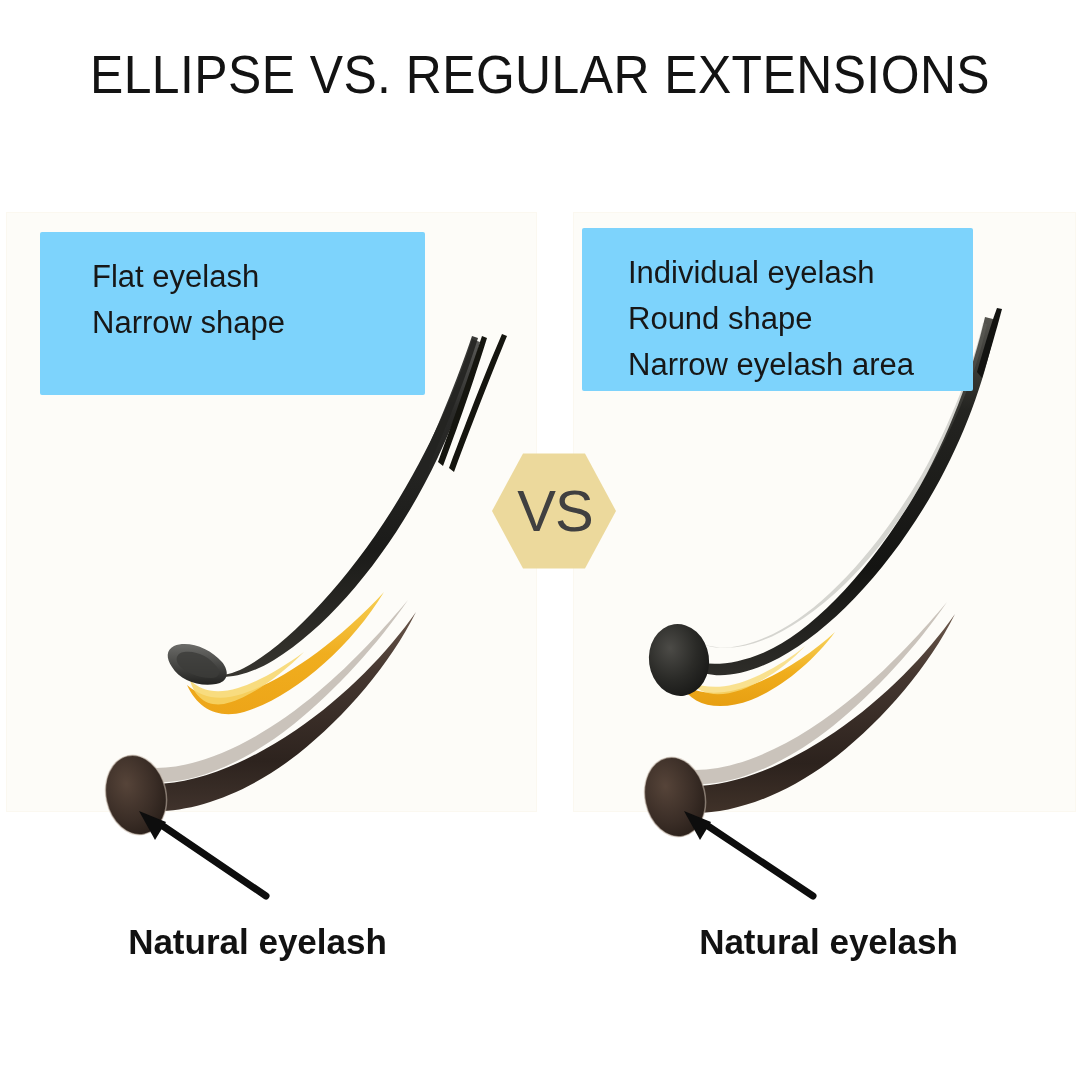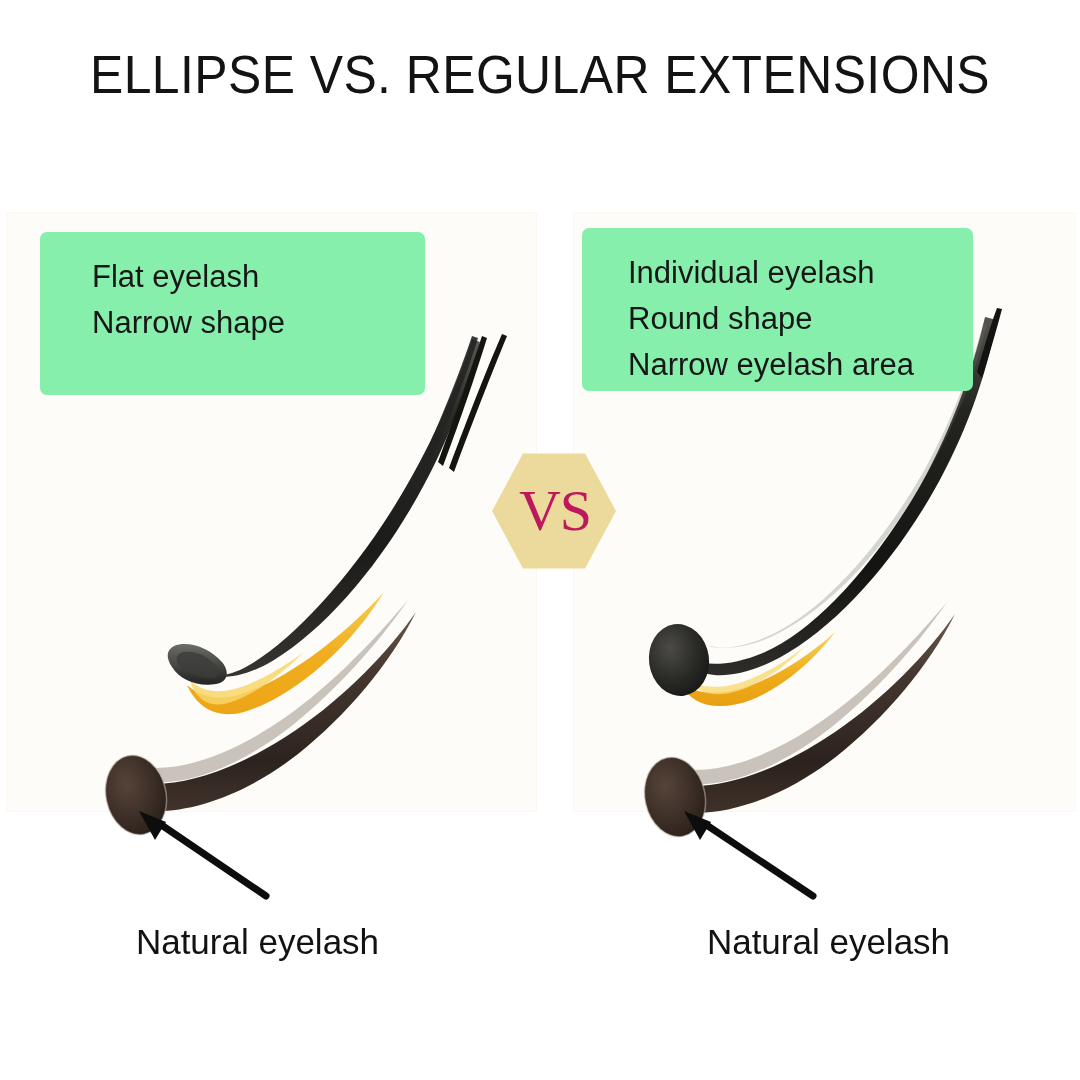--- a/index.html
+++ b/index.html
@@ -50,22 +50,22 @@
     height: 600px;
     background: #fdfcf8;
     box-shadow: inset 0 0 0 1px #fbf8f0;
   }
   .panel--left  { left: 6px;   width: 531px; }
   .panel--right { left: 573px; width: 503px; }
 
   
   .spec-card {
     position: absolute;
-    border-radius: 7px;
-    background: #86efac;
+    border-radius: 2px;
+    background: #7dd3fc;
     box-sizing: border-box;
     padding: 22px 26px 20px 52px;
   }
   .spec-card::after {
     content: "";
     position: absolute;
     left: 10px;
     top: 14px;
     right: -12px;
     bottom: -14px;
@@ -111,42 +111,43 @@
     clip-path: polygon(25% 2%, 75% 2%, 100% 50%, 75% 98%, 25% 98%, 0% 50%);
   }
   .vs-text {
     position: absolute;
     inset: 0;
     display: flex;
     align-items: center;
     justify-content: center;
     font-size: 58px;
     line-height: 58px;
-    color: #be185d;
+    color: #404040;
     letter-spacing: -1px;
-    font-family: Liberation Serif, serif;
+    font-family: Liberation Sans, sans-serif;
     padding-left: 2px;
     box-sizing: border-box;
   }
 
   
   .stage {
     position: absolute;
     top: 212px;
     height: 600px;
     overflow: visible;
   }
   .stage--left  { left: 6px;   width: 531px; }
   .stage--right { left: 573px; width: 503px; }
   .stage svg { display: block; width: 100%; height: 100%; overflow: visible; }
 
   
   .callout {
     position: absolute;
     height: 230px;
+    font-weight: bold;
   }
   .callout--left  { left: 6px;   top: 800px; width: 531px; }
   .callout--right { left: 573px; top: 800px; width: 503px; }
   .callout svg { position: absolute; left: 0; top: 0; width: 100%; height: 100%; overflow: visible; }
   .callout-label {
     position: absolute;
     top: 120px;
     width: 100%;
     text-align: center;
     font-size: 35px;

